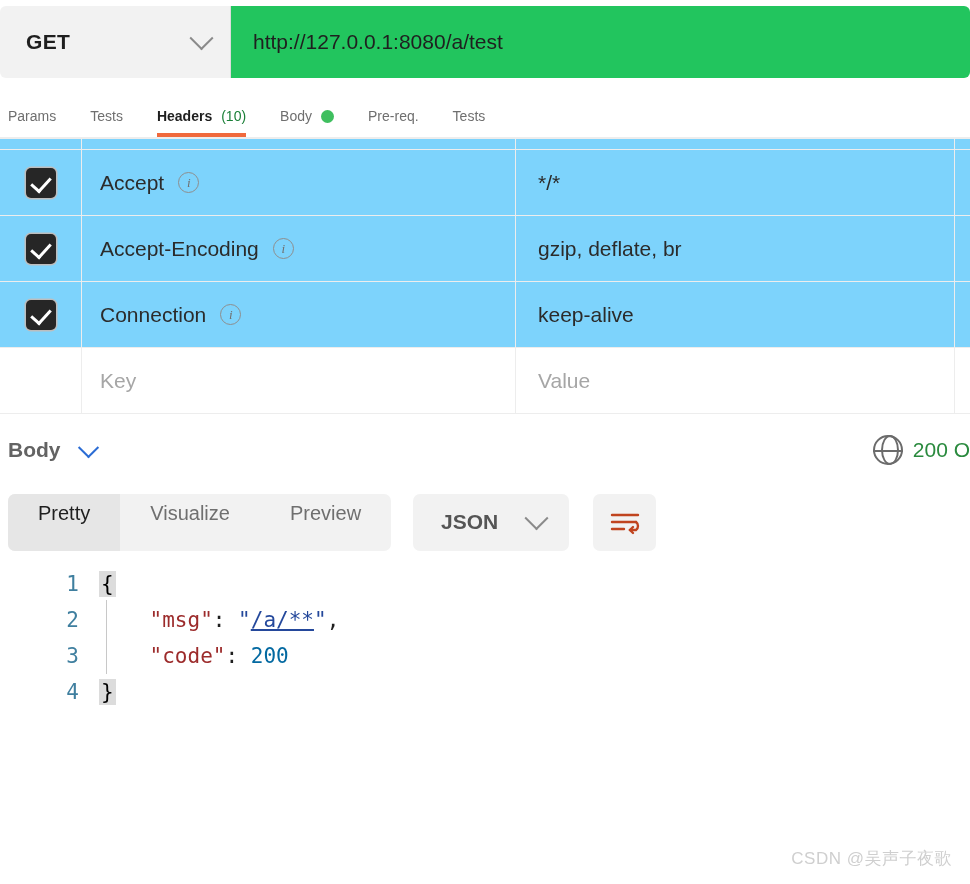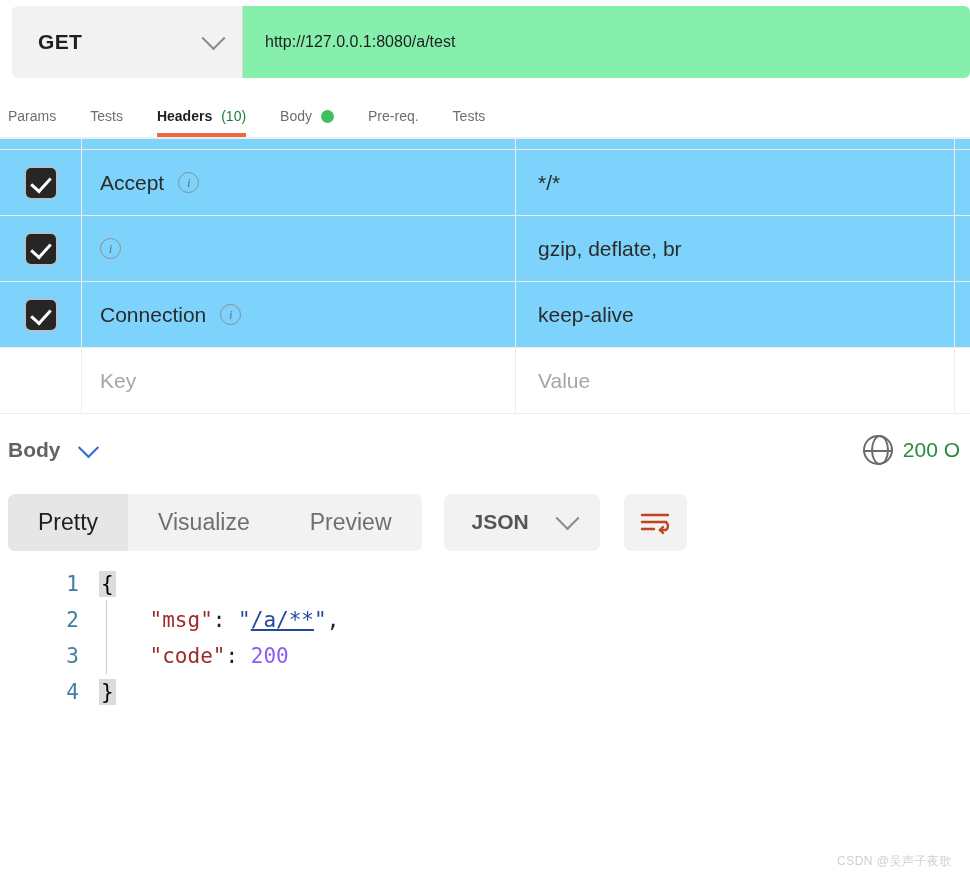--- a/index.html
+++ b/index.html
@@ -9,21 +9,21 @@
     font-family: "Liberation Sans", sans-serif;
     color: #2b2b2b;
     overflow: hidden;
   }
 
   
   .urlbar {
     display: flex;
     height: 78px;
     align-items: stretch;
-    padding: 6px 0 0 12px;
+    padding: 6px 0 0 0;
   }
   .method-select {
     width: 231px;
     background: #f2f2f2;
     border-radius: 6px 0 0 6px;
     display: flex;
     align-items: center;
     justify-content: space-between;
     padding: 0 20px 0 26px;
     border-right: 1px solid #dcdcdc;
@@ -35,26 +35,26 @@
     letter-spacing: .3px;
   }
   .chev {
     width: 17px; height: 17px;
     border-right: 2.4px solid #8a8a8a;
     border-bottom: 2.4px solid #8a8a8a;
     transform: rotate(45deg) translate(-3px,-3px);
   }
   .url-input {
     flex: 1;
-    background: #86efac;
+    background: #22c55e;
     border-radius: 0 6px 6px 0;
     display: flex;
     align-items: center;
     padding-left: 22px;
-    font-size: 16px;
+    font-size: 21px;
     color: #1f1f1f;
   }
 
   
   .tabs {
     display: flex;
     align-items: flex-end;
     height: 60px;
     padding: 0 0 0 8px;
     gap: 0;
@@ -197,21 +197,21 @@
     border-right: 2.6px solid #2b6cd4;
     border-bottom: 2.6px solid #2b6cd4;
     transform: rotate(45deg) translate(-2px,-2px);
     margin-left: 20px;
   }
   .resp-right {
     margin-left: auto;
     display: flex;
     align-items: center;
     gap: 10px;
-    padding-right: 10px;
+    padding-right: 0px;
   }
   .globe {
     width: 30px; height: 30px;
     border: 2px solid #6b6b6b;
     border-radius: 50%;
     position: relative;
   }
   .globe::before {
     content: ""; position: absolute;
     left: 50%; top: -2px; bottom: -2px;
@@ -240,23 +240,23 @@
   }
   .seg {
     display: flex;
     background: #f2f2f2;
     border-radius: 7px;
     overflow: hidden;
     height: 57px;
     align-items: stretch;
   }
   .seg-item {
-    display: flex; align-items: center;
-    padding: 0 30px;
-    font-size: 23px;
+    display: flex; 
+    padding: 8px 30px;
+    font-size: 20px;
     color: #6f6f6f;
   }
   .seg-item.active { background: #e6e6e6; color: #1f1f1f; }
   .fmt-select {
     display: flex; align-items: center;
     gap: 30px;
     background: #f2f2f2;
     border-radius: 7px;
     height: 57px;
     padding: 0 24px 0 28px;
@@ -296,27 +296,27 @@
   }
   .guide {
     position: absolute;
     left: 11px; top: 34px;
     width: 1px; height: 74px;
     background: #c8c8c8;
   }
   .k { color: #9c2b2b; }
   .str-link { color: #24489b; text-decoration: underline; }
   .q { color: #24489b; }
-  .num { color: #8b5cf6; }
+  .num { color: #0369a1; }
   .punc { color: #1f1f1f; }
 
   .watermark {
     position: absolute;
     right: 18px; bottom: 14px;
-    font-size: 12px;
+    font-size: 17px;
     color: #cfcfcf;
     letter-spacing: .5px;
   }
 </style>
 </head>
 <body>
 
 <div class="urlbar">
   <div class="method-select">
     <span class="method-label">GET</span>
@@ -371,20 +371,21 @@
       <span>*/*</span>
     </div>
     <div class="c-tail"></div>
   </div>
 
   <div class="row">
     <div class="c-check">
       <span class="cbx"></span>
     </div>
     <div class="c-key">
+      <span>Accept-Encoding</span>
       <span class="info-icon">i</span>
     </div>
     <div class="c-val">
       <span>gzip, deflate, br</span>
     </div>
     <div class="c-tail"></div>
   </div>
 
   <div class="row">
     <div class="c-check">

